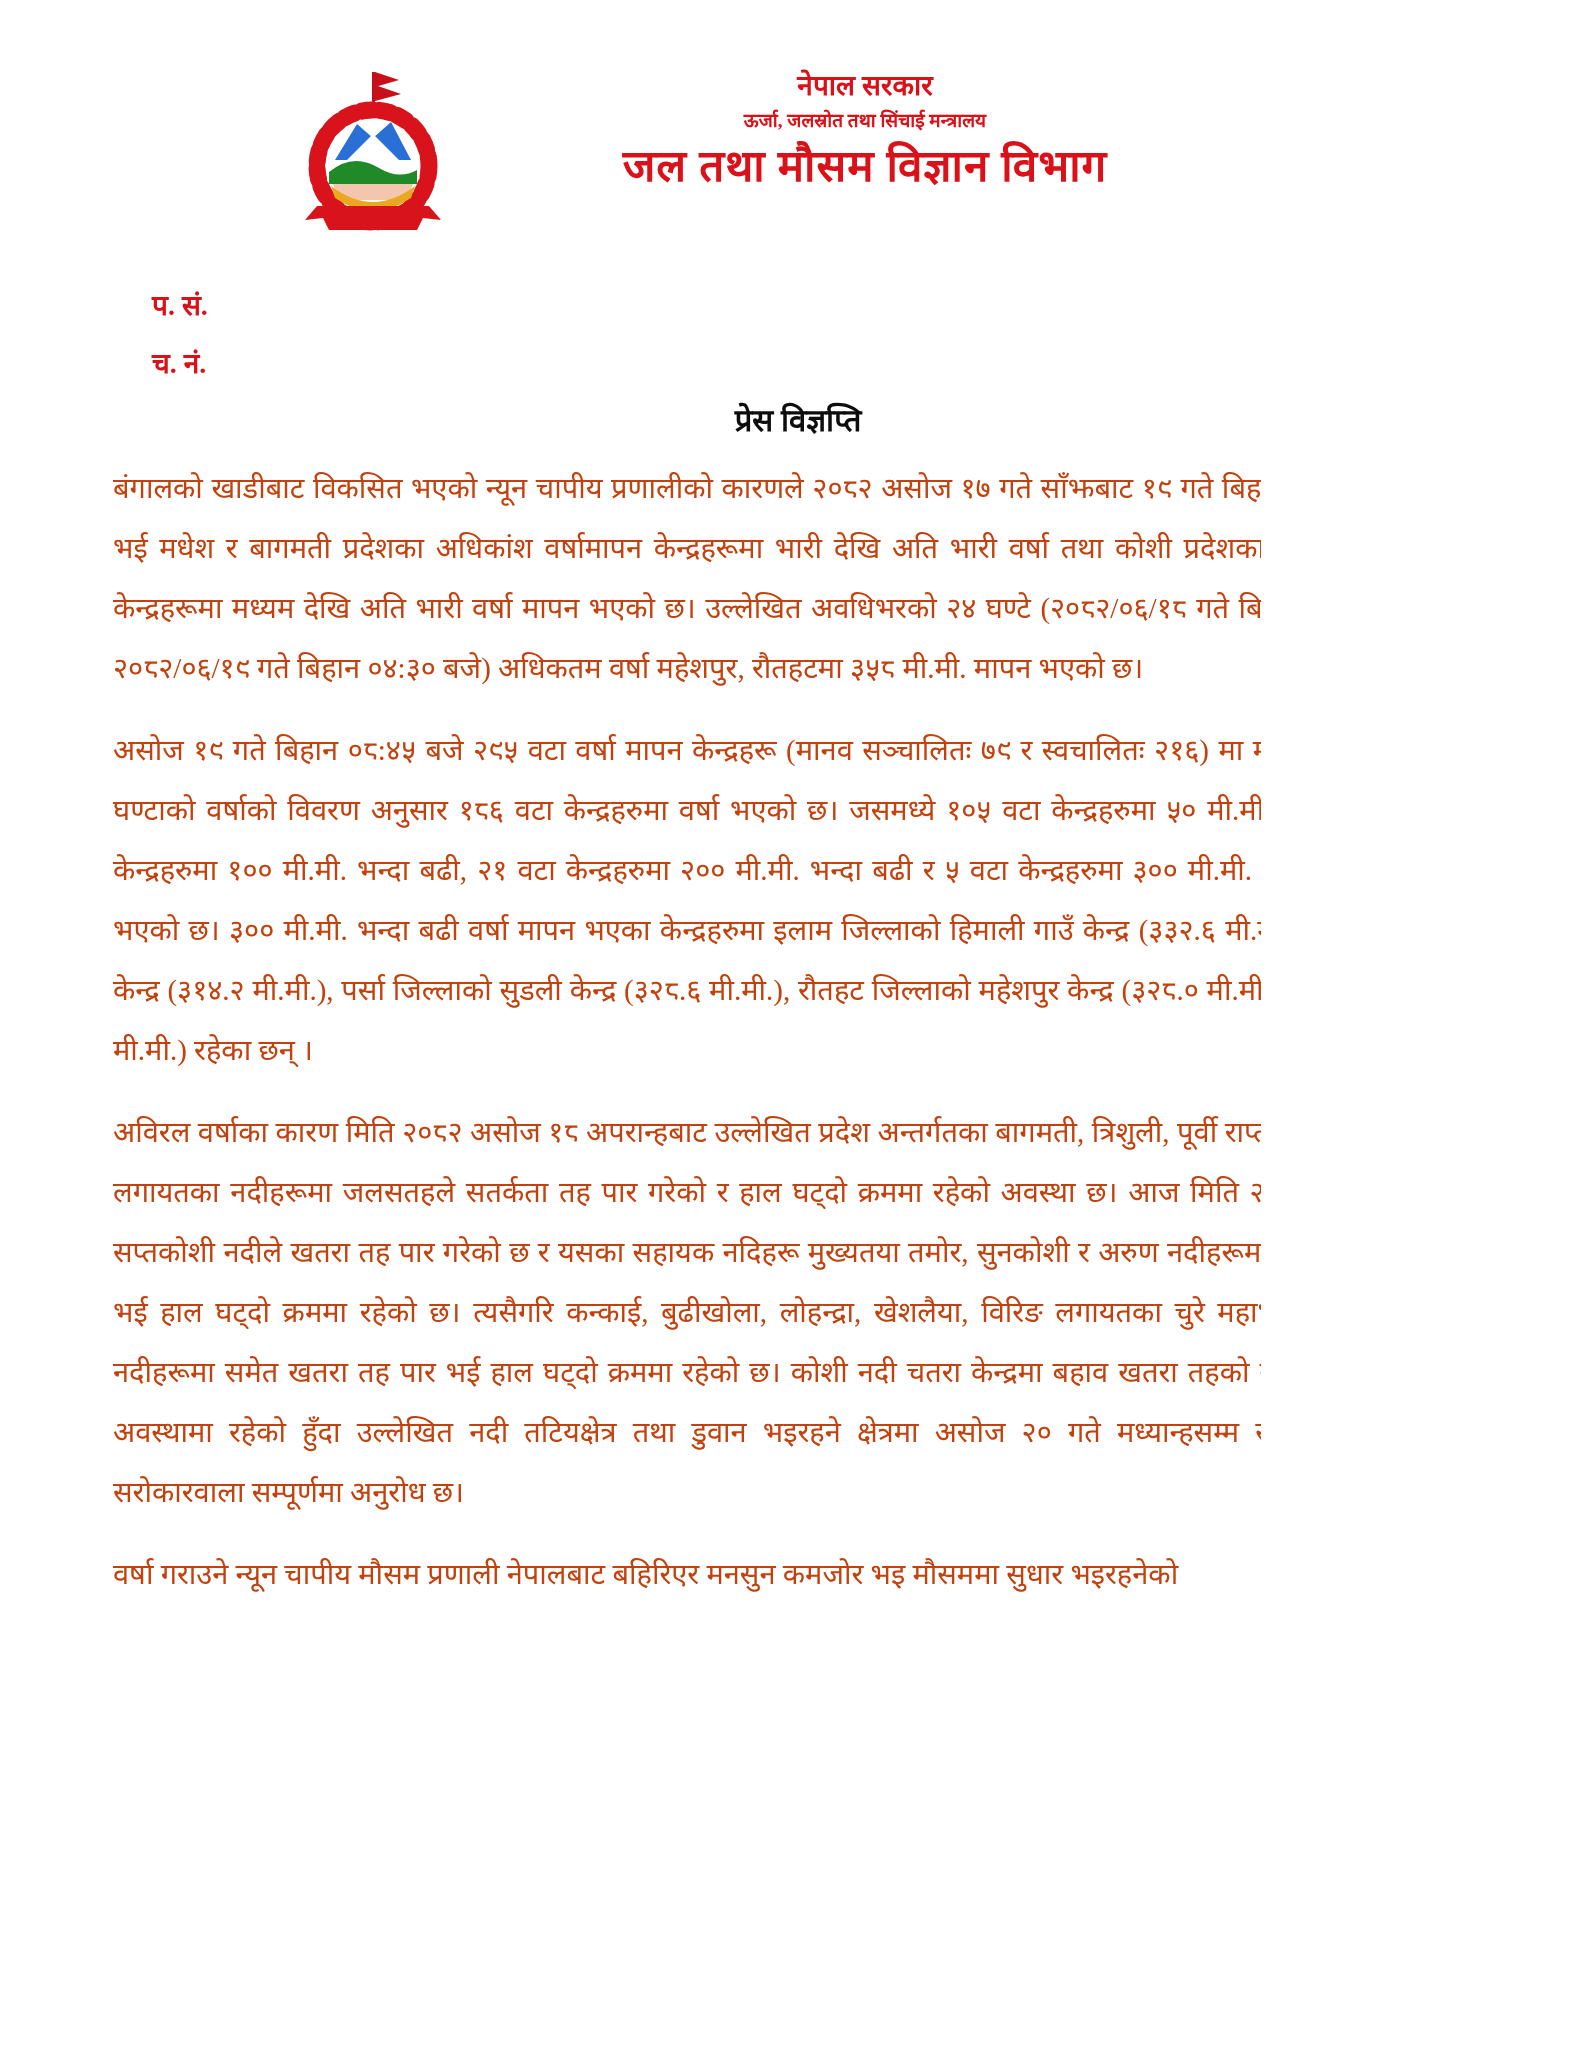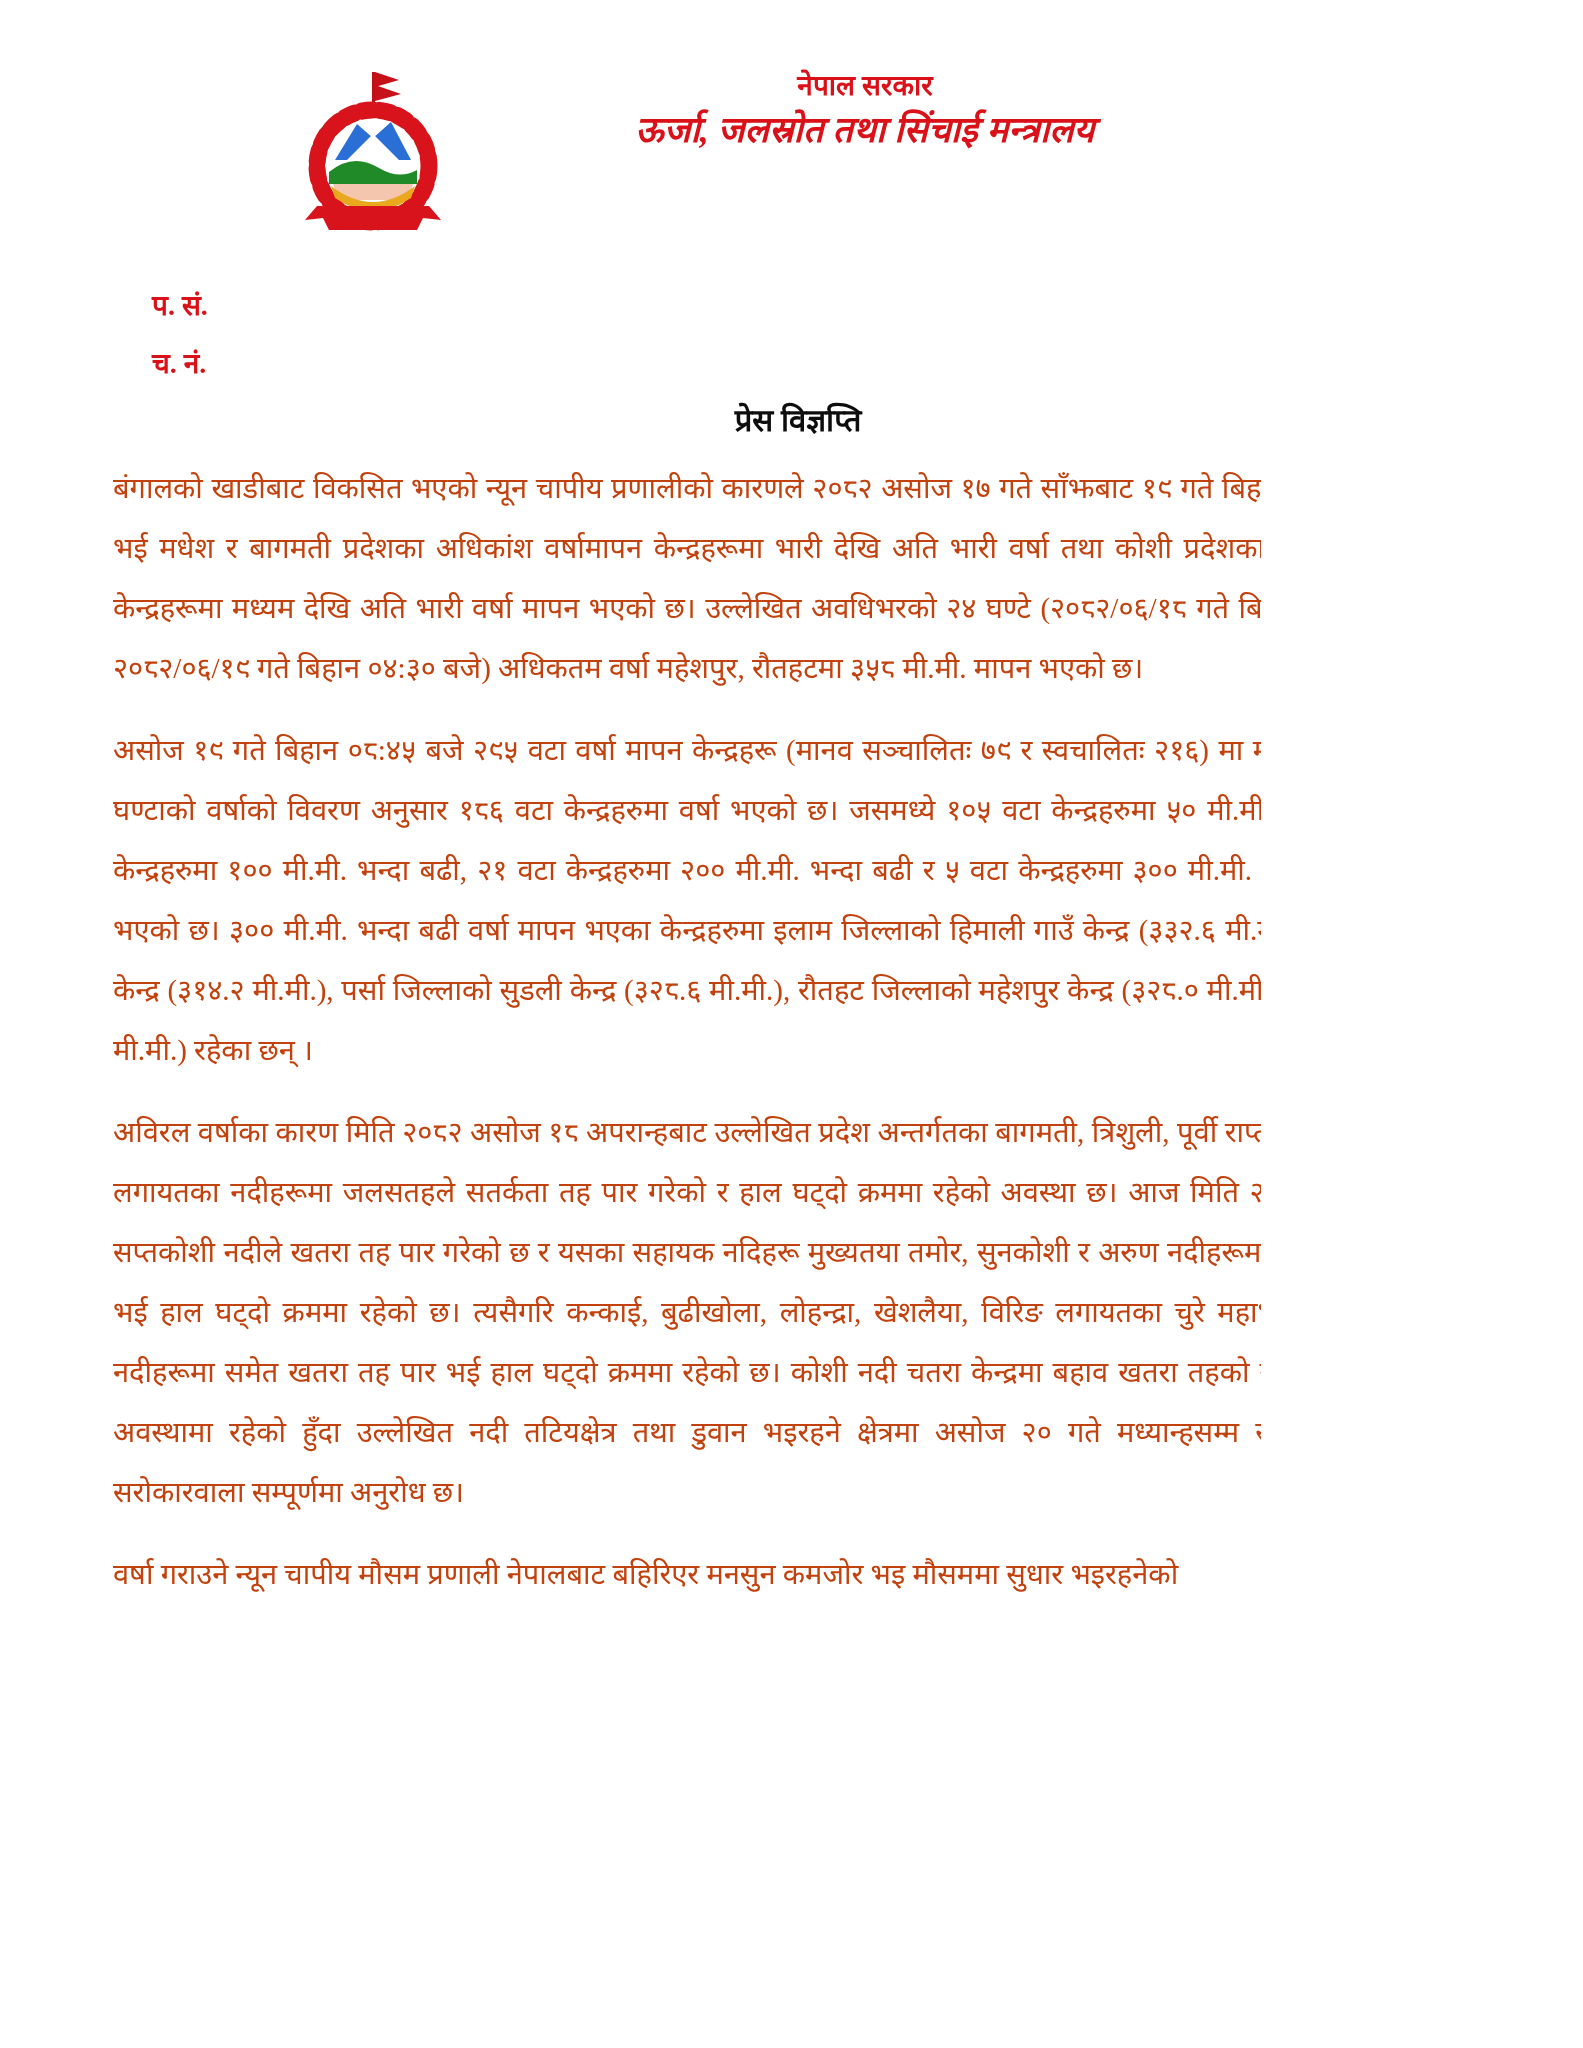--- a/index.html
+++ b/index.html
@@ -28,21 +28,21 @@
     position: absolute;
     left: 455px;
     top: 70px;
     width: 820px;
     text-align: center;
     color: #da1118;
     font-weight: bold;
     line-height: 1.15;
   }
   .lh-gov      { font-size: 28px; margin-bottom: 8px; }
-  .lh-ministry { font-size: 36px; margin-bottom: 10px; font-style: italic; }
+  .lh-ministry { font-size: 19px; margin-bottom: 10px; }
   .lh-dept     { font-size: 44px; margin-bottom: 12px; letter-spacing: 1px; }
   .lh-address  { font-size: 26px; }
   
   .refs {
     position: absolute;
     left: 152px;
     top: 292px;
     color: #da1118;
     font-size: 28px;
     font-weight: bold;
@@ -101,20 +101,21 @@
     <path d="M38,116 L118,116 L112,132 L44,132 Z" fill="#f3c6ad"></path>
 
     <path d="M36,118 Q78,150 120,118 L116,130 Q78,156 40,130 Z" fill="#e9a81e"></path>
 
     <polygon points="22,138 134,138 146,152 128,150 122,162 34,162 28,150 10,152" fill="#d8131b"></polygon>
   </svg>
 
   <div class="letterhead">
     <div class="lh-gov">नेपाल सरकार</div>
     <div class="lh-ministry">ऊर्जा, जलस्रोत तथा सिंचाई मन्त्रालय</div>
+    <div class="lh-dept">जल तथा मौसम विज्ञान विभाग</div>
   </div>
 
   <div class="refs">
     <div class="ref-line">प. सं.</div>
     <div class="ref-line">च. नं.</div>
   </div>
 
   <div class="press-title">प्रेस विज्ञप्ति</div>
 
   <div class="body-text">

